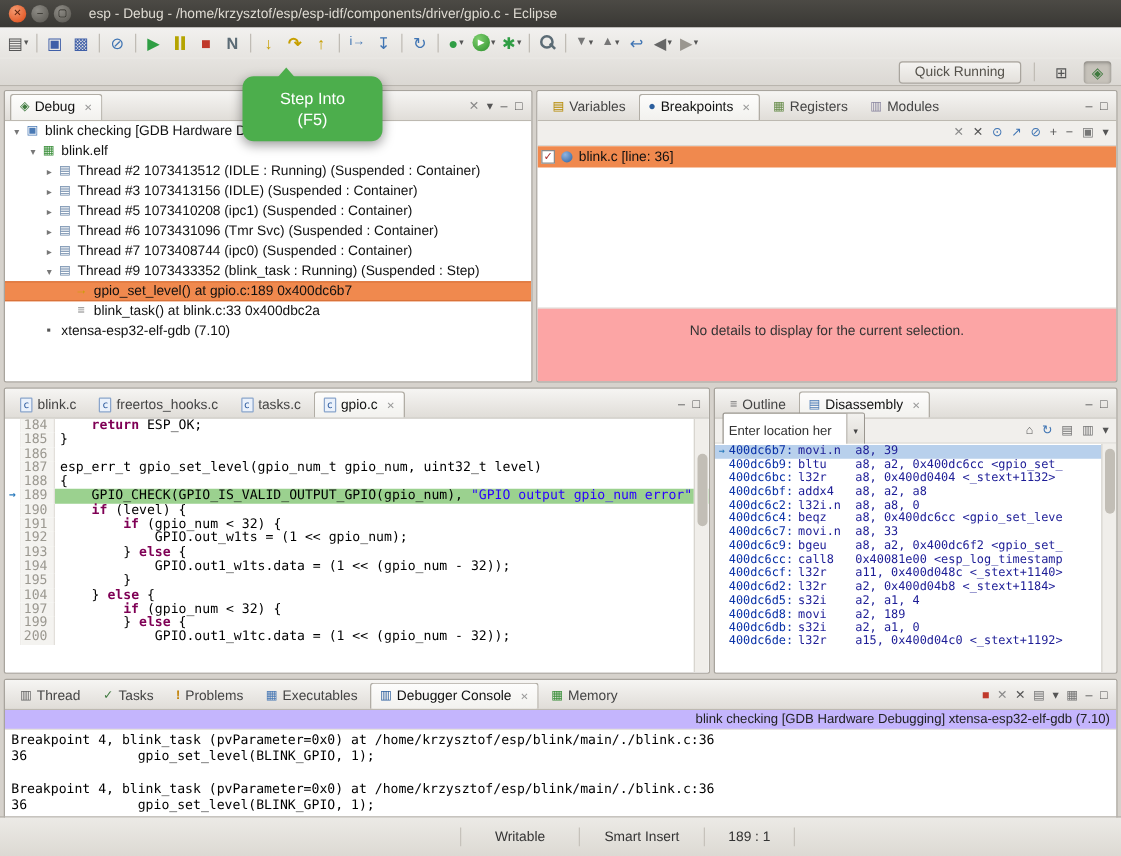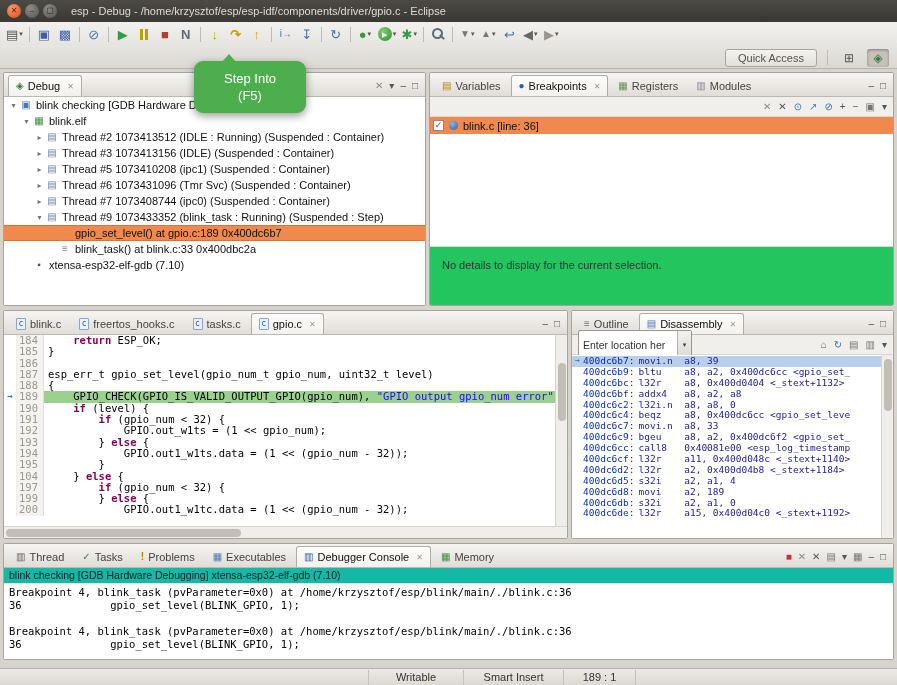--- a/index.html
+++ b/index.html
@@ -62,24 +62,24 @@
 .texp{width:11px;font-size:8px;color:#777;text-align:center;flex-shrink:0;}
 .ticon{width:14px;font-size:10px;text-align:center;flex-shrink:0;line-height:1;}
 .tlabel{padding-left:3px;color:#111;}
 
 
 .bp-list{height:130px;background:#fff;border-bottom:1px solid #dbd8d2;}
 .bp-row{height:17px;display:flex;align-items:center;background:#f0894e;gap:5px;padding:0 3px;}
 .bp-check{width:11px;height:11px;background:#fff;border:1px solid #8a8a8a;display:inline-flex;align-items:center;justify-content:center;font-size:9px;color:#a33;line-height:1;}
 .bp-dot{width:9px;height:9px;border-radius:50%;background:radial-gradient(circle at 35% 30%,#8fb4e0,#2c5f9e);}
 .bp-label{color:#111;}
-.bp-detail{flex:1;background:#22c55e;padding:12px 12px;color:#333;}
-
-
-.editor-body{flex:1;display:flex;flex-direction:column;overflow:hidden;background:#fff;position:relative;}
+.bp-detail{flex:1;background:#fca5a5;padding:12px 12px;color:#333;text-align:center;}
+
+
+.editor-body{flex:1;display:flex;flex-direction:row;overflow:hidden;background:#fff;position:relative;}
 .code-area{flex:1;overflow:hidden;font-family:"DejaVu Sans Mono","Liberation Mono",monospace;font-size:10.5px;line-height:11.3px;position:relative;}
 .cl{display:flex;height:11.3px;}
 .ruler{width:13px;background:#fff;flex-shrink:0;text-align:center;font-size:9px;line-height:11px;color:#2a7bbd;font-weight:bold;border-right:1px solid #efedea;}
 .lnum{width:27px;flex-shrink:0;text-align:right;padding-right:5px;color:#9b9890;background:#f4f3f0;border-right:1px solid #e2dfda;}
 .src{white-space:pre;padding-left:4px;flex:1;color:#000;}
 .cl.current .src{background:#9bd18f;}
 .k{color:#7f0055;font-weight:bold;}
 .s{color:#2a00ff;}
 .vscroll{position:absolute;right:0;top:0;bottom:0;width:12px;background:#f0eeea;border-left:1px solid #d8d5cf;}
 .vthumb{position:absolute;left:2px;width:8px;border-radius:4px;background:#c2beb6;}
@@ -91,25 +91,25 @@
 .da{display:flex;height:10.9px;white-space:pre;}
 .da.selected{background:#b8d0ec;}
 .da .mk{width:11px;text-align:center;color:#2a7bbd;font-size:8px;font-weight:bold;flex-shrink:0;}
 .addr{color:#0a32a8;margin-right:4px;}
 .dcode{color:#1c1c96;}
 .combo{display:inline-flex;align-items:center;height:30px;border:1px solid #9a968f;background:#fff;border-radius:2px;}
 .combo-text{width:98px;padding:0 4px;color:#333;font-size:10.5px;white-space:nowrap;overflow:hidden;}
 .combo-arrow{width:14px;align-self:stretch;background:linear-gradient(#f2f1ee,#dcd9d3);border-left:1px solid #b5b1aa;display:inline-flex;align-items:center;justify-content:center;font-size:7px;color:#444;}
 
 
-.console-label{height:16px;background:#14b8a6;border-bottom:1px solid #e6e3de;font-size:10.5px;padding:1px 5px;color:#222;flex-shrink:0;white-space:nowrap;}
+.console-label{height:16px;background:#c4b5fd;border-bottom:1px solid #e6e3de;font-size:10.5px;padding:1px 5px;color:#222;flex-shrink:0;white-space:nowrap;text-align:right;}
 .console-out{flex:1;font-family:"DejaVu Sans Mono","Liberation Mono",monospace;font-size:10.5px;line-height:13px;padding:2px 5px;white-space:pre;overflow:hidden;background:#fff;color:#000;}
 
 
-.statusbar{position:absolute;bottom:0;left:0;right:0;height:17px;background:linear-gradient(#eceae6,#dcd9d3);border-top:1px solid #b5b1aa;display:flex;align-items:center;font-size:11px;color:#333;}
+.statusbar{position:absolute;bottom:0;left:0;right:0;height:32px;background:linear-gradient(#eceae6,#dcd9d3);border-top:1px solid #b5b1aa;display:flex;align-items:center;font-size:11px;color:#333;}
 .sb-group{margin-left:368px;display:flex;height:15px;}
 .sb-item{padding:0 4px;border-right:1px solid #c6c2bb;display:inline-flex;align-items:center;justify-content:center;}
 .sb-item:first-child{border-left:1px solid #c6c2bb;}
 .sb-item.w1{width:96px;}.sb-item.w2{width:100px;}.sb-item.w3{width:72px;}
 </style>
 </head>
 <body>
 
 <div class="titlebar">
   <span class="winbtn close">✕</span>
@@ -204,21 +204,21 @@
       <span class="tbtn">
         <span class="tglyph" style="color: rgb(102, 102, 102);">◀</span>
         <span class="ddarrow">▾</span>
       </span>
       <span class="tbtn">
         <span class="tglyph" style="color: rgb(154, 150, 143);">▶</span>
         <span class="ddarrow">▾</span>
       </span>
     </div>
   <div class="trow2">
-    <span class="quick-access">Quick Access</span>
+    <span class="quick-access">Quick Running</span>
     <span class="tsep"></span>
     <span class="persp-btn">
         <span>⊞</span>
       </span>
     <span class="persp-btn active">
         <span style="color:#3f7a3f">◈</span>
       </span>
   </div>
 </div>
 

